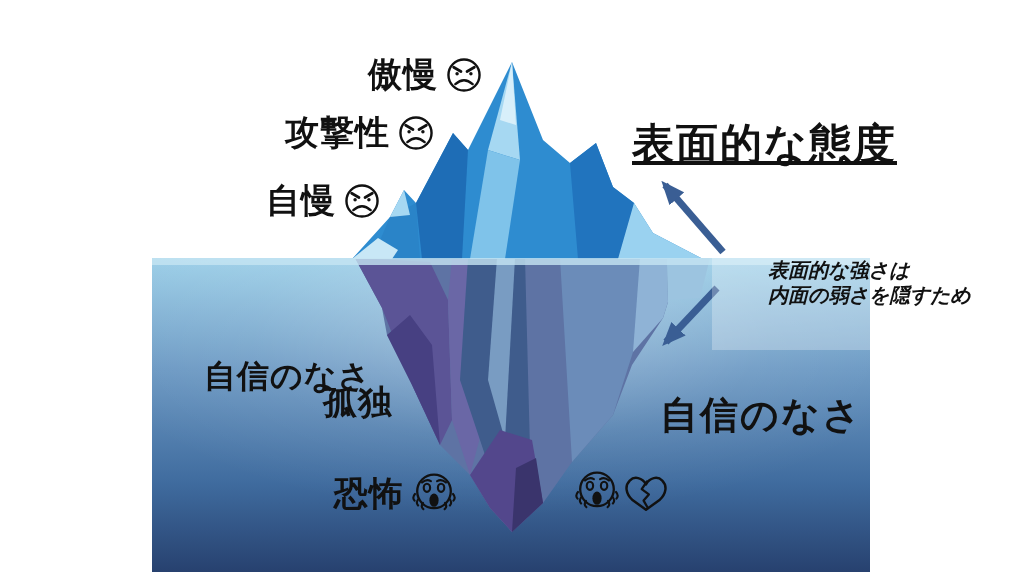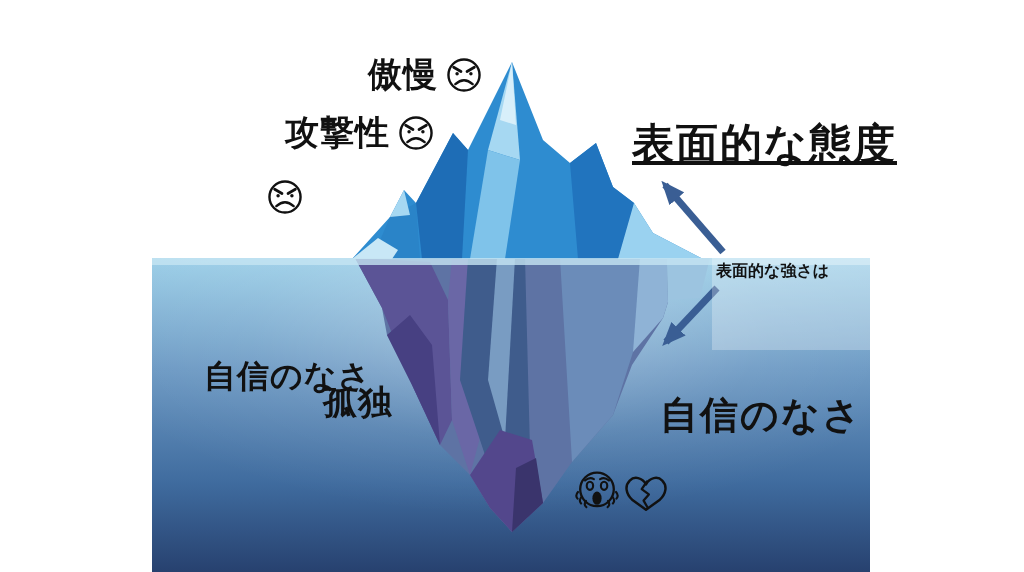--- a/index.html
+++ b/index.html
@@ -16,22 +16,22 @@
   }
   .lab-sm{font-size:34px;letter-spacing:1px;}
   .lab-lg{font-size:42px;letter-spacing:2px;text-decoration:underline;}
   .lab-lg2{font-size:38px;letter-spacing:2px;}
   .icon{display:inline-block;line-height:0;}
   #annotation-box{
     position:absolute;left:712px;top:256px;width:158px;height:94px;
     background:rgba(255,255,255,0.27);z-index:4;
   }
   #annotation-text{
-    position:absolute;left:716px;top:258px;z-index:5;
-    font-size:16px;font-weight:bold;line-height:25px;white-space:nowrap;
+    position:absolute;left:768px;top:258px;z-index:5;
+    font-size:20px;font-weight:bold;line-height:25px;white-space:nowrap;font-style:italic;
   }
 </style>
 </head>
 <body>
 
 <div id="stage">
 
   <svg id="scene" width="1024" height="572" viewBox="0 0 1024 572">
     <defs>
       <linearGradient id="waterGrad" x1="0" y1="0" x2="0" y2="1">
@@ -112,49 +112,66 @@
         <path d="M-12,-9 L-3.5,-4" stroke="#111" stroke-width="3.2" stroke-linecap="round" fill="none"></path>
         <path d="M12,-9 L3.5,-4" stroke="#111" stroke-width="3.2" stroke-linecap="round" fill="none"></path>
         <circle cx="-8" cy="-1.5" r="2" fill="#111"></circle>
           <circle cx="8" cy="-1.5" r="2" fill="#111"></circle>
         <path d="M-10,10.5 Q0,1.5 10,10.5" stroke="#111" stroke-width="2.8" fill="none" stroke-linecap="round"></path>
       </svg>
     </span>
   </div>
 
   <div class="label lab-sm" style="left:266px;top:178px;">
+    <span>自慢</span>
     <span class="icon">
       <svg width="38" height="38" viewBox="-22 -22 44 44">
         <circle r="18" fill="none" stroke="#111" stroke-width="2.8"></circle>
         <path d="M-12,-9 L-3.5,-4" stroke="#111" stroke-width="3.2" stroke-linecap="round" fill="none"></path>
         <path d="M12,-9 L3.5,-4" stroke="#111" stroke-width="3.2" stroke-linecap="round" fill="none"></path>
         <circle cx="-8" cy="-1.5" r="2" fill="#111"></circle>
           <circle cx="8" cy="-1.5" r="2" fill="#111"></circle>
         <path d="M-10,10.5 Q0,1.5 10,10.5" stroke="#111" stroke-width="2.8" fill="none" stroke-linecap="round"></path>
       </svg>
     </span>
   </div>
 
   <div class="label lab-lg" style="left:632px;top:116px;">
     <span>表面的な態度</span>
   </div>
 
   <div id="annotation-box"></div>
   <div id="annotation-text">
     <div>表面的な強さは</div>
+    <div>内面の弱さを隠すため</div>
   </div>
 
   <div class="label lab-sm" style="left:204px;top:316px;font-size:32px;margin-top:39px;">
     <span>自信のなさ</span>
   </div>
 
   <div class="label lab-sm" style="left:323px;top:380px;">
     <span>孤独</span>
   </div>
 
+  <div class="label lab-sm" style="left:334px;top:470px;">
+    <span>恐怖</span>
+    <span class="icon">
+      <svg width="46" height="48" viewBox="-26 -24 52 54">
+        <circle cy="0" r="19" fill="none" stroke="#111" stroke-width="2.6"></circle>
+        <path d="M-13.5,-10 Q-8.5,-14.5 -3.5,-11.5" stroke="#111" stroke-width="2.4" fill="none" stroke-linecap="round"></path>
+        <path d="M13.5,-10 Q8.5,-14.5 3.5,-11.5" stroke="#111" stroke-width="2.4" fill="none" stroke-linecap="round"></path>
+        <ellipse cx="-8" cy="-4" rx="3.6" ry="4.6" fill="none" stroke="#111" stroke-width="2.4"></ellipse>
+        <ellipse cx="8" cy="-4" rx="3.6" ry="4.6" fill="none" stroke="#111" stroke-width="2.4"></ellipse>
+        <ellipse cx="0" cy="10" rx="5.2" ry="7.5" fill="#111"></ellipse>
+        <path d="M-21.5,3 q-3.5,4 -0.5,7.5 M-17.5,8.5 q-3.5,4 -0.5,7.5 M-12.5,13 q-3,4.5 0.5,7" stroke="#111" stroke-width="2.4" fill="none" stroke-linecap="round"></path>
+        <path d="M21.5,3 q3.5,4 0.5,7.5 M17.5,8.5 q3.5,4 0.5,7.5 M12.5,13 q3,4.5 -0.5,7" stroke="#111" stroke-width="2.4" fill="none" stroke-linecap="round"></path>
+      </svg>
+    </span>
+  </div>
 
   <div class="label lab-lg2" style="left:660px;top:390px;">
     <span>自信のなさ</span>
   </div>
 
   <div class="label" style="left:574px;top:468px;gap:3px;">
     <span class="icon">
       <svg width="46" height="48" viewBox="-26 -24 52 54">
         <circle cy="0" r="19" fill="none" stroke="#111" stroke-width="2.6"></circle>
         <path d="M-13.5,-10 Q-8.5,-14.5 -3.5,-11.5" stroke="#111" stroke-width="2.4" fill="none" stroke-linecap="round"></path>

